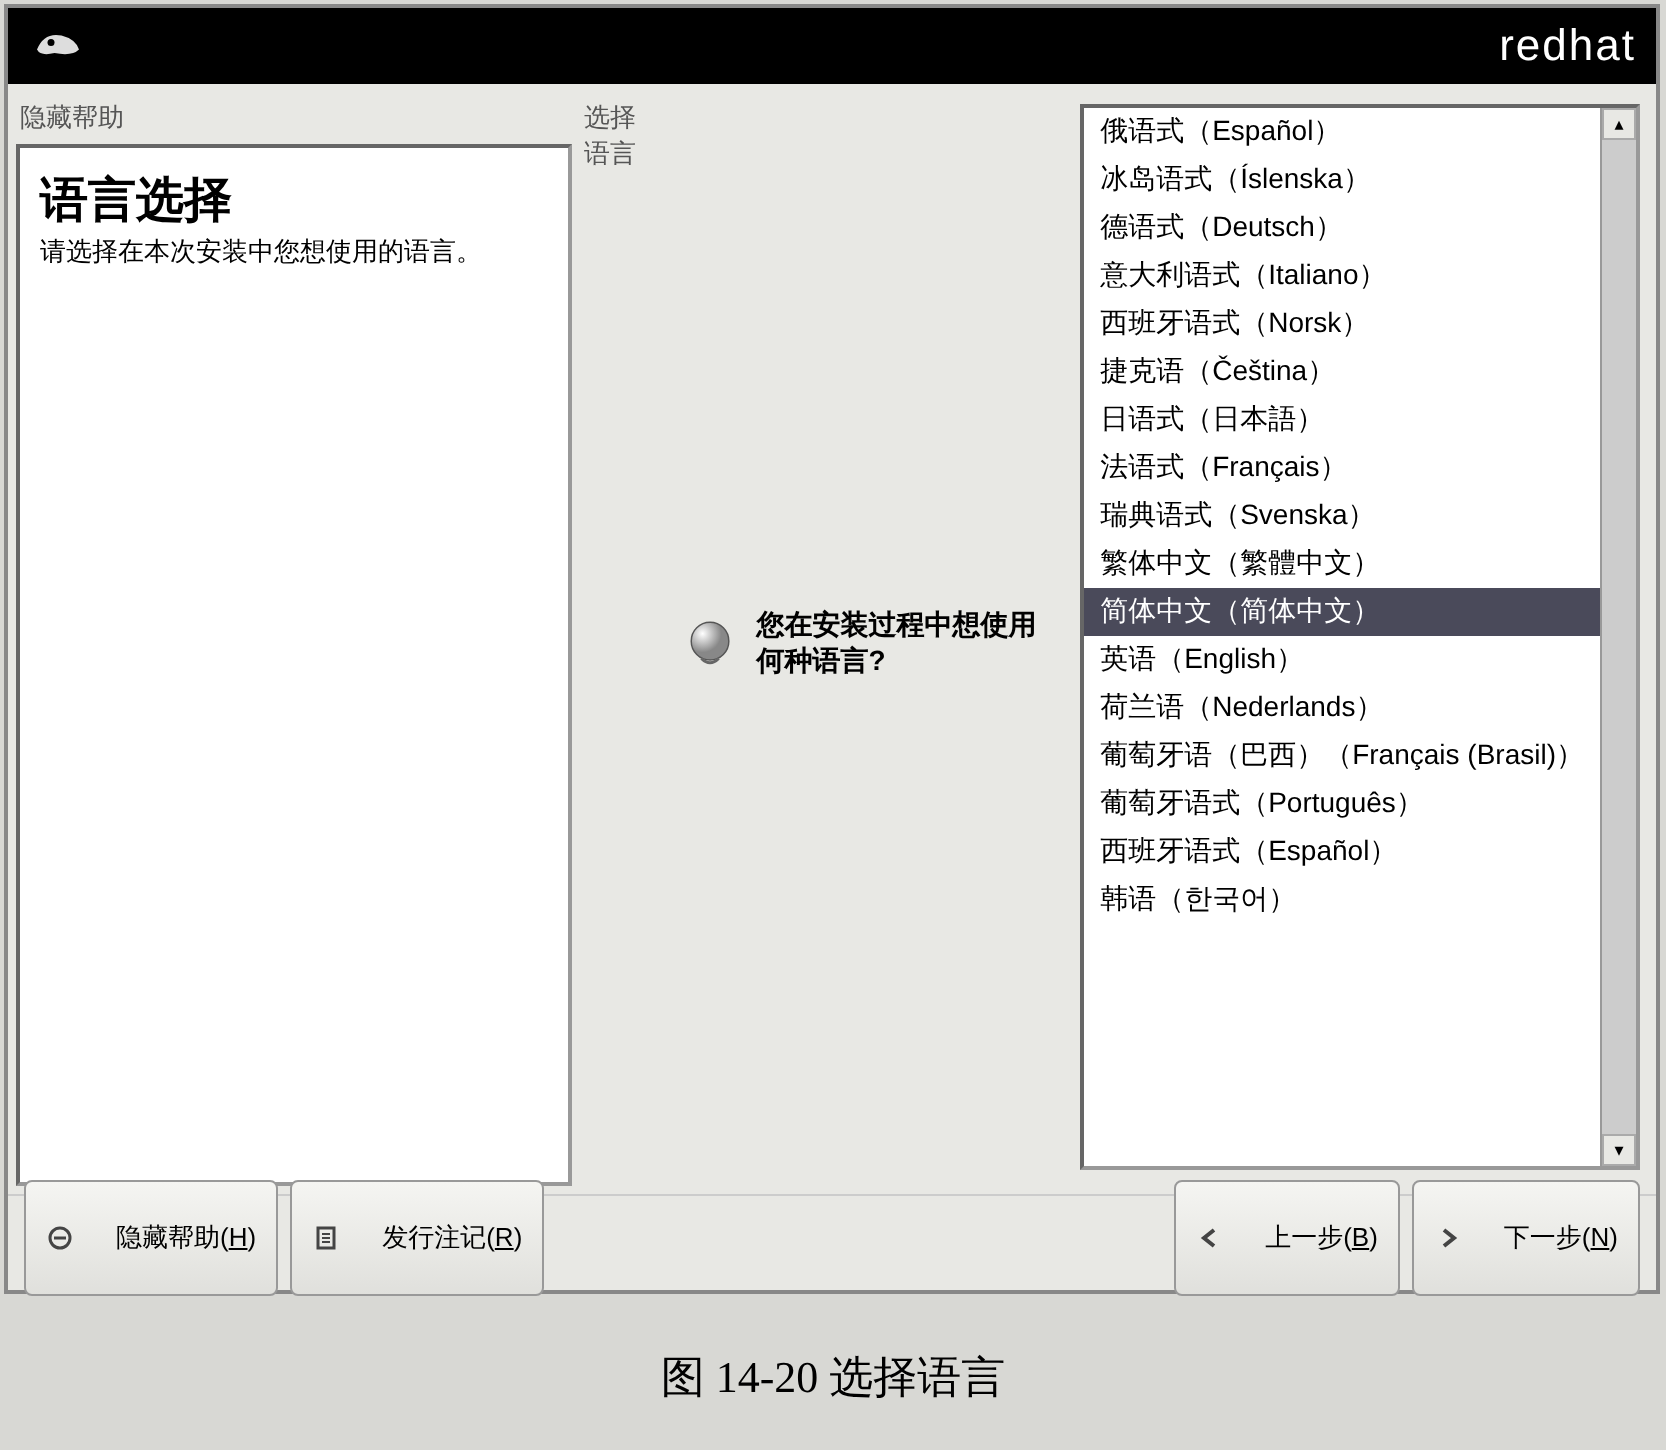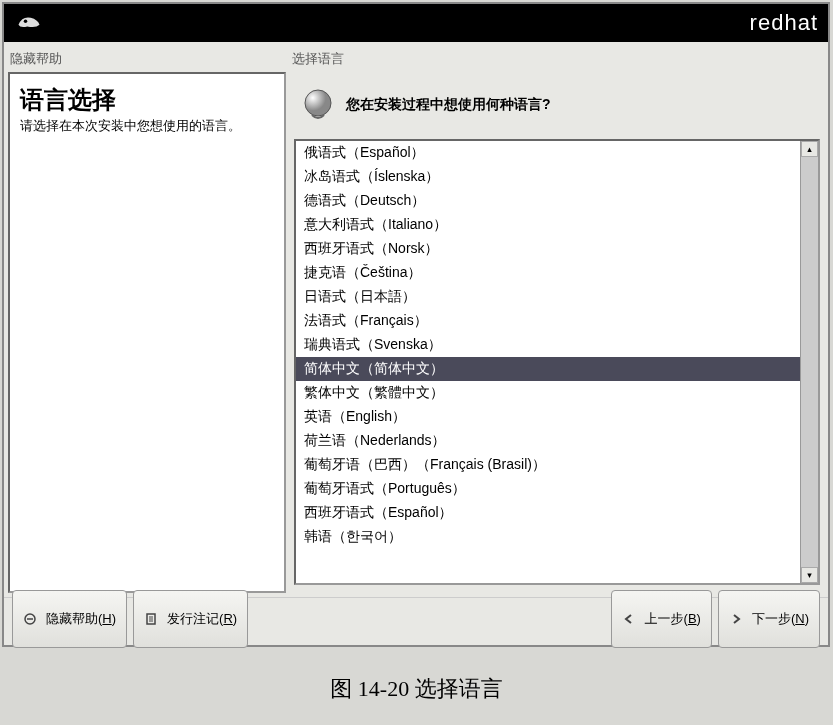--- a/index.html
+++ b/index.html
@@ -77,21 +77,21 @@
       font-weight: bold;
       margin-bottom: 0;
     }
     .help-text {
       font-size: 13px;
       line-height: 1.6;
     }
     .right-panel {
       flex: 1;
       display: flex;
-      flex-direction: column;
+      flex-direction: row;
     }
     .prompt-row {
       display: flex;
       align-items: center;
       gap: 10px;
       padding: 15px 10px 10px 10px;
     }
     .globe-icon {
       width: 36px;
       height: 36px;
@@ -156,21 +156,21 @@
     }
     .btn {
       background: linear-gradient(#f5f5f2, #e0e0dc);
       border: 1px solid #999;
       border-radius: 4px;
       padding: 19px 10px;
       font-size: 13px;
       cursor: pointer;
       display: inline-flex;
       align-items: center;
-      gap: 9px;
+      gap: 21px;
     }
     .btn-icon {
       width: 14px;
       height: 14px;
       display: inline-flex;
       align-items: center;
       justify-content: center;
     }
     .spacer {
       flex: 1;
@@ -232,22 +232,22 @@
         <div class="language-list" id="lang-list">
             <div class="lang-item">俄语式（Español）</div>
             <div class="lang-item">冰岛语式（Íslenska）</div>
             <div class="lang-item">德语式（Deutsch）</div>
             <div class="lang-item">意大利语式（Italiano）</div>
             <div class="lang-item">西班牙语式（Norsk）</div>
             <div class="lang-item">捷克语（Čeština）</div>
             <div class="lang-item">日语式（日本語）</div>
             <div class="lang-item">法语式（Français）</div>
             <div class="lang-item">瑞典语式（Svenska）</div>
+            <div class="lang-item">繁体中文（繁體中文）</div>
             <div class="lang-item selected">简体中文（简体中文）</div>
-            <div class="lang-item">繁体中文（繁體中文）</div>
             <div class="lang-item">英语（English）</div>
             <div class="lang-item">荷兰语（Nederlands）</div>
             <div class="lang-item">葡萄牙语（巴西）（Français (Brasil)）</div>
             <div class="lang-item">葡萄牙语式（Português）</div>
             <div class="lang-item">西班牙语式（Español）</div>
             <div class="lang-item">韩语（한국어）</div>
           </div>
         <div class="scrollbar">
           <div class="scroll-btn">▴</div>
           <div class="scroll-track"></div>

